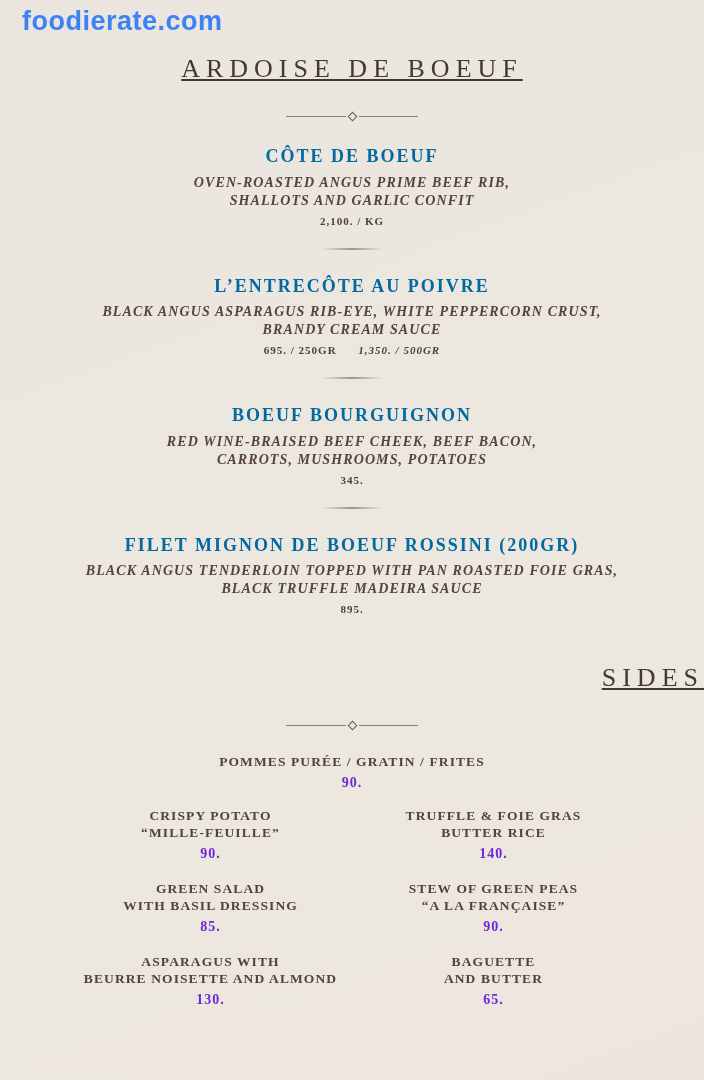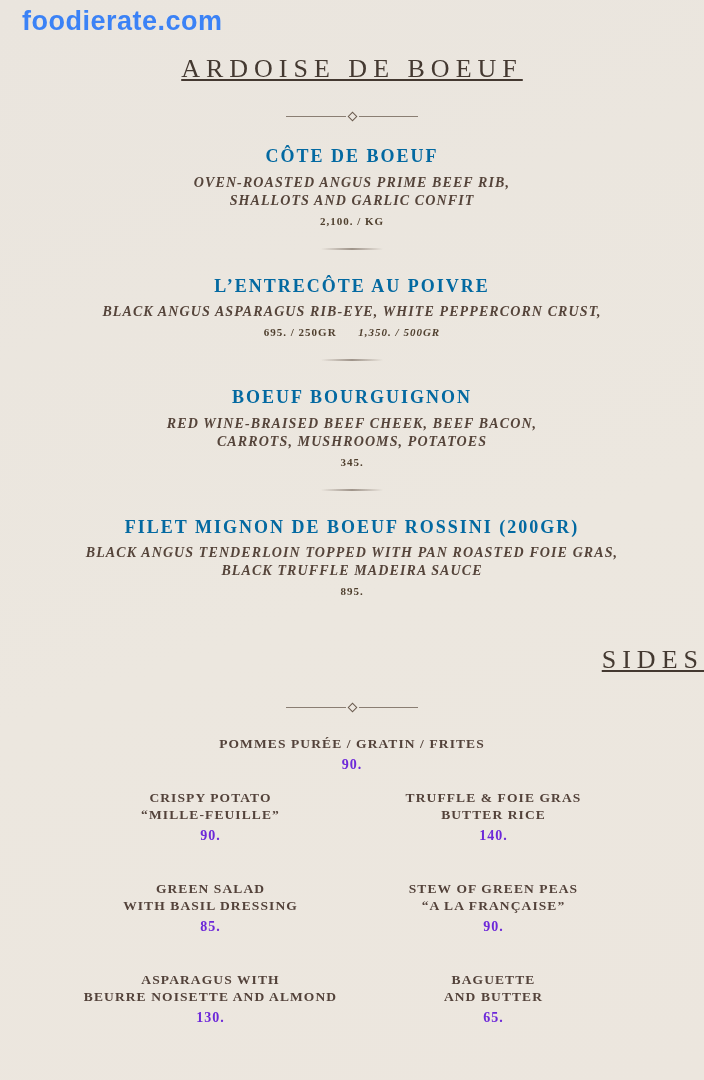--- a/index.html
+++ b/index.html
@@ -88,21 +88,21 @@
     margin-top:5px;
     font-size:14px;font-weight:700;
     letter-spacing:1px;
     color:#6d28d9;
   }
   .sides-grid{
     width:566px;
     margin:16px auto 0;
     display:grid;
     grid-template-columns:283px 283px;
-    row-gap:36px;
+    row-gap:18px;
   }
   .side-cell{padding:0 4px;}
 </style>
 </head>
 <body>
 
 <div class="watermark">foodierate.com</div>
 
 <div class="page">
 
@@ -122,20 +122,21 @@
     </div>
     <div class="item-price">2,100. / KG</div>
   </div>
 
   <div class="thin-divider"></div>
 
   <div class="item">
     <div class="item-name">L’ENTRECÔTE AU POIVRE</div>
     <div class="item-desc">
       <div>BLACK ANGUS ASPARAGUS RIB-EYE, WHITE PEPPERCORN CRUST,</div>
+      <div>BRANDY CREAM SAUCE</div>
     </div>
     <div class="item-price">
       <span class="price-part">695. / 250GR</span>
       <span class="price-part">1,350. / 500GR</span>
     </div>
   </div>
 
   <div class="thin-divider"></div>
 
   <div class="item">

